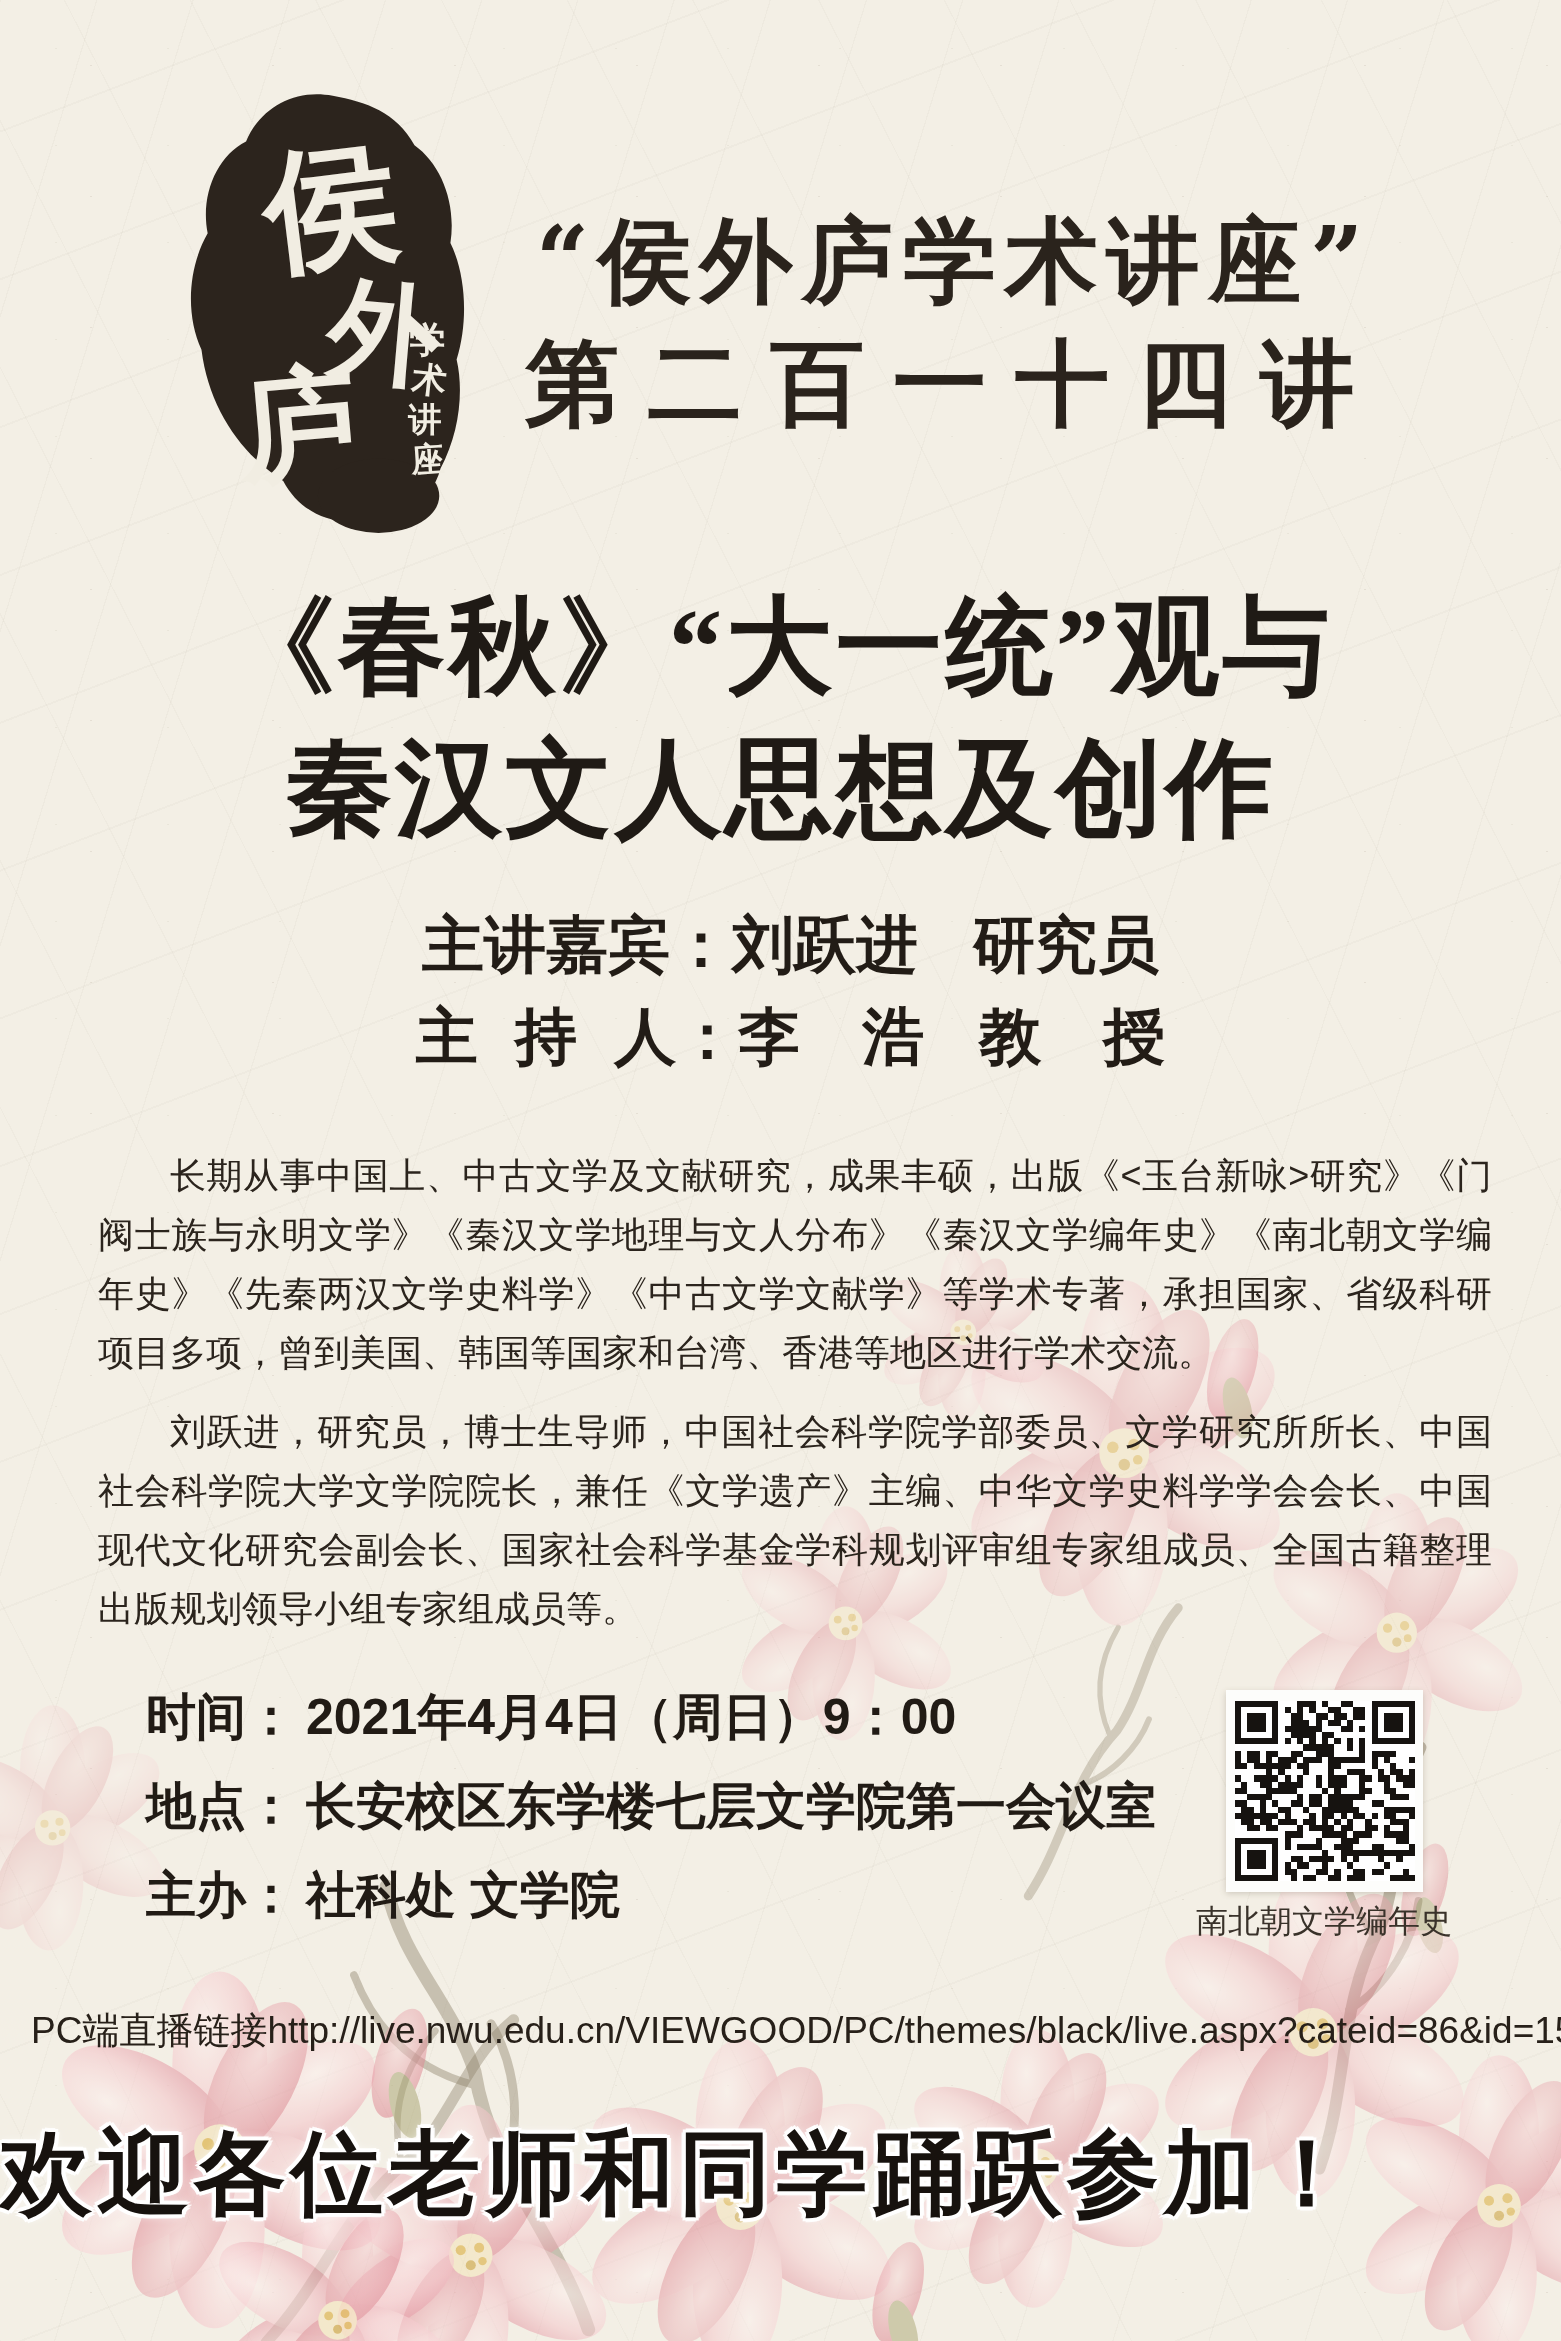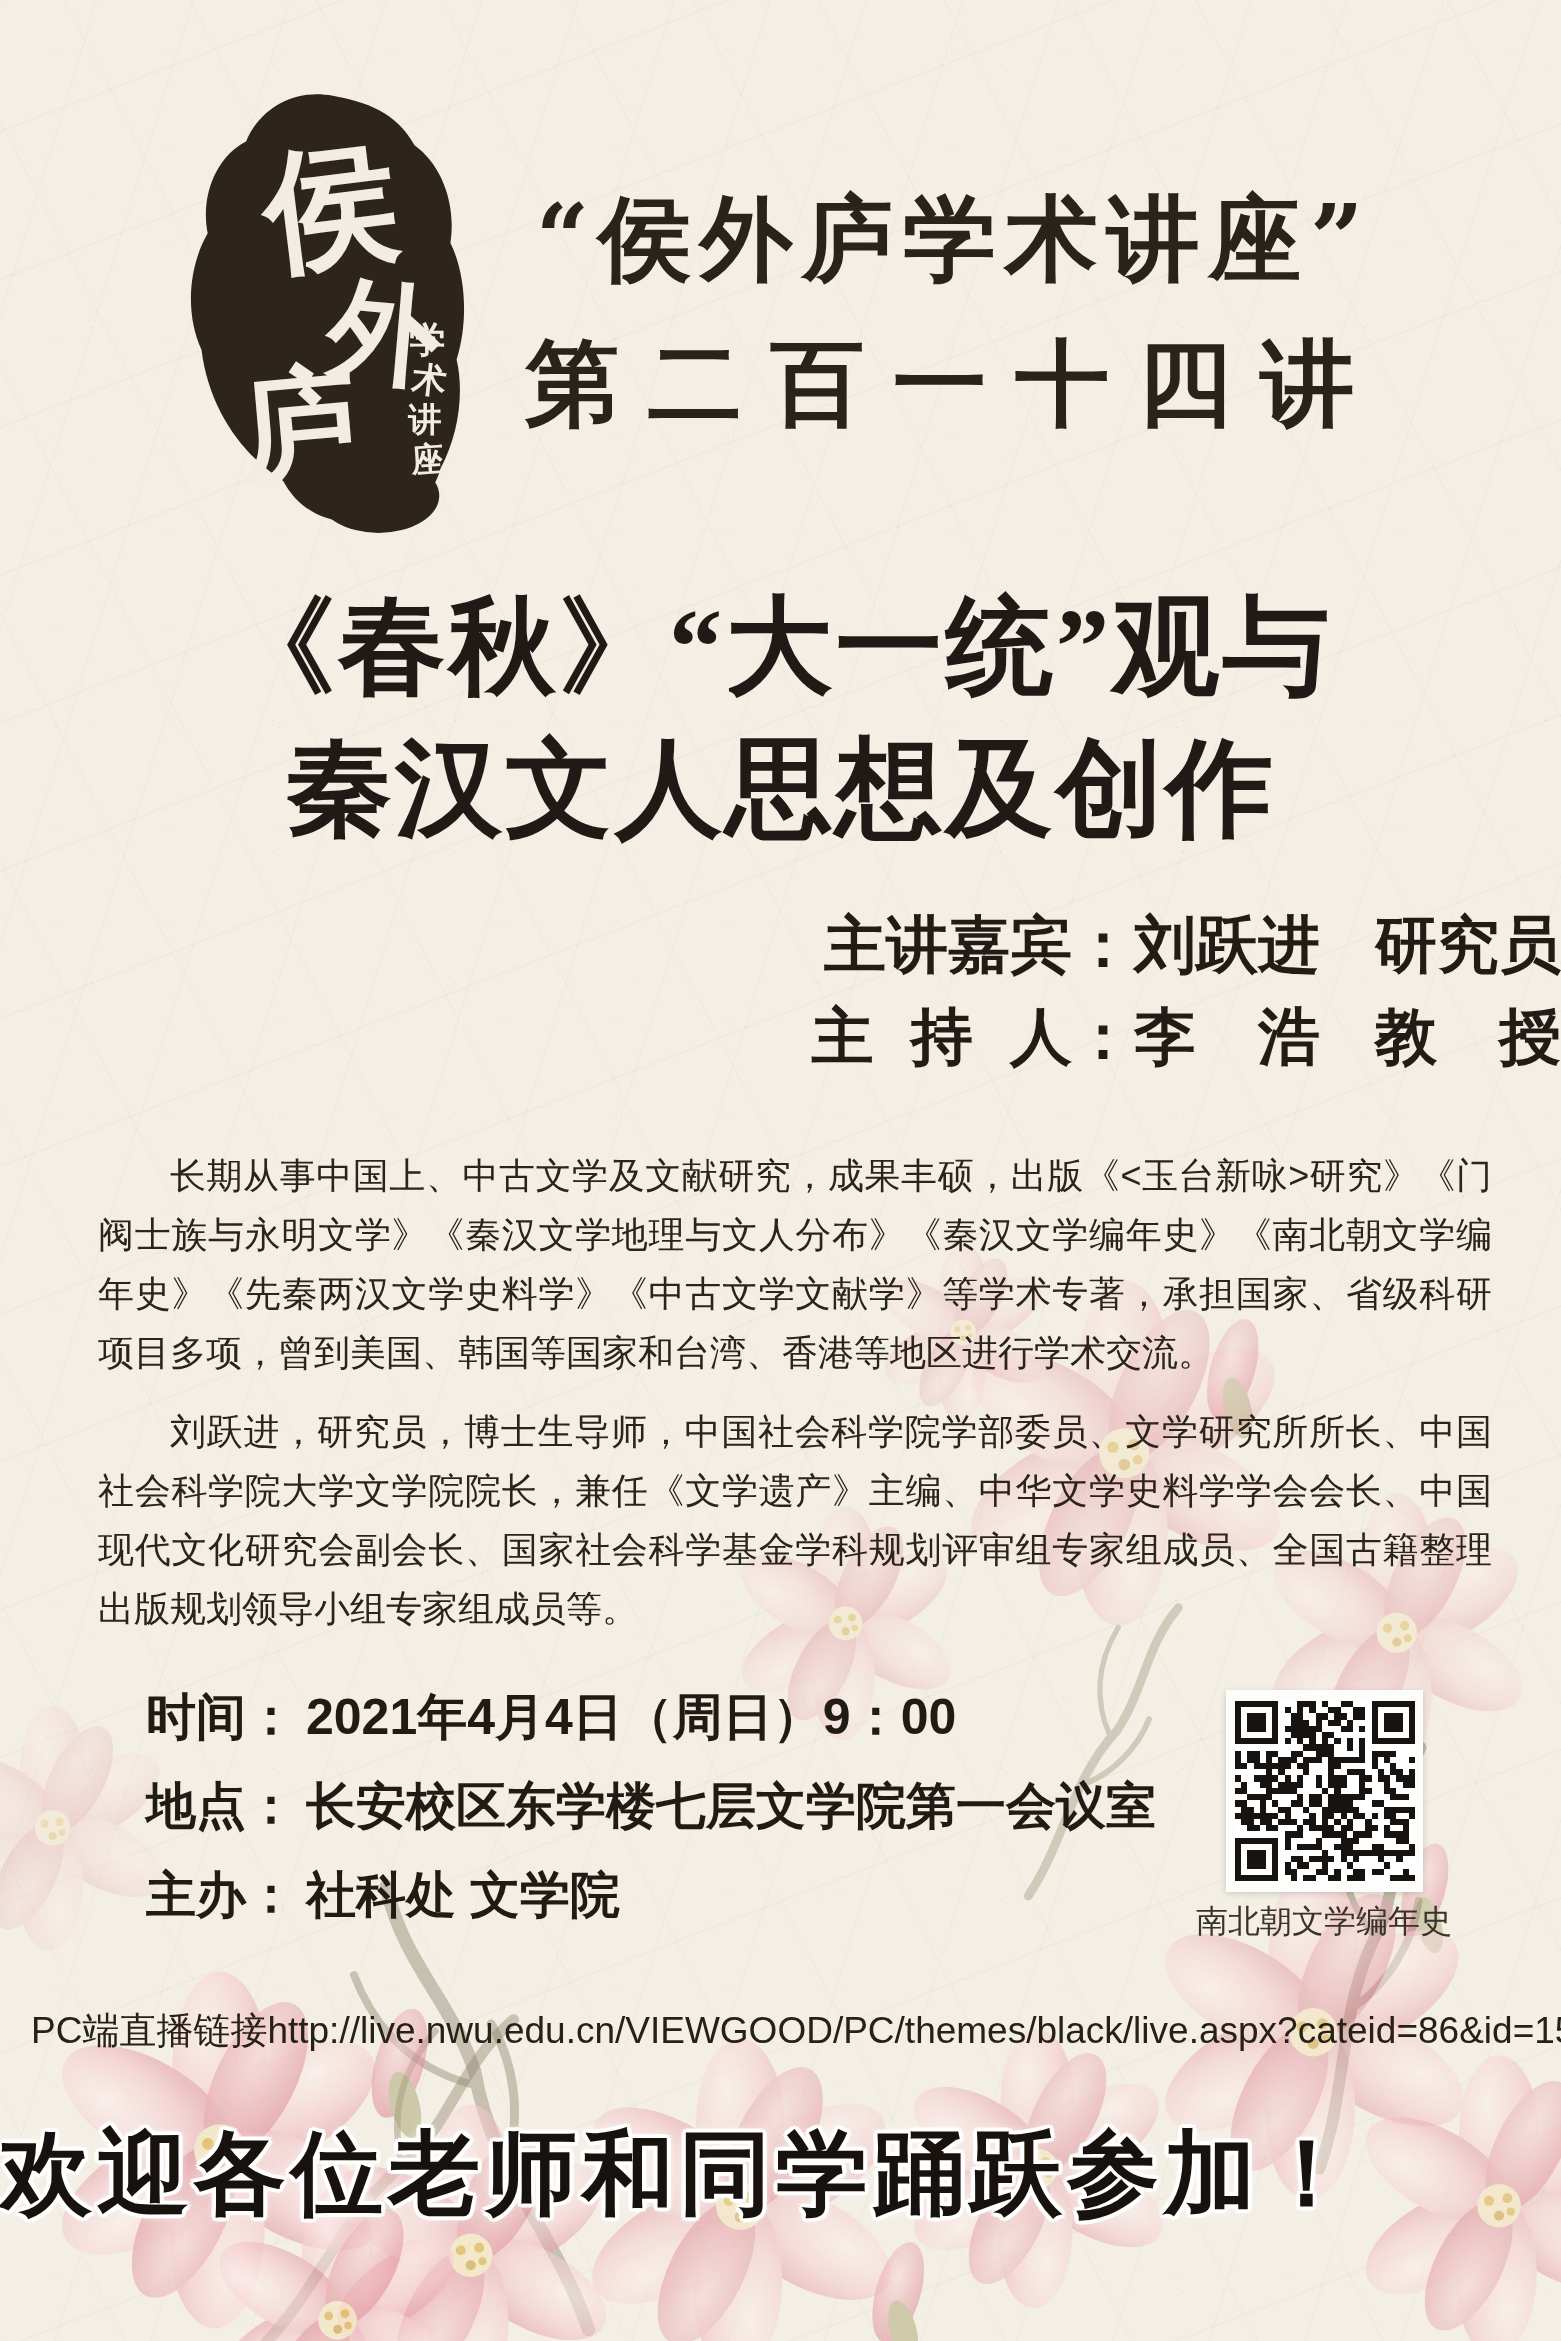--- a/index.html
+++ b/index.html
@@ -15,32 +15,32 @@
     background-size: 182px 131px, 112px 97px, auto, auto, auto;
     font-family:"Liberation Sans", sans-serif;
     color:#272019;
   }
   .abs{position:absolute;}
   
   .series-line{
     font-family:"DejaVu Serif", serif;font-weight:bold;color:#2a231c;
     white-space:nowrap;
   }
-  .series-1{top:177px;left:347px;right:0;text-align:center;font-size:93px;letter-spacing:8.7px;}
+  .series-1{top:199px;left:347px;right:0;text-align:center;font-size:93px;letter-spacing:8.7px;}
   .series-2{top:321px;left:347px;right:0;text-align:center;font-size:94px;letter-spacing:28.5px;}
   
   .title-line{
     left:0;right:0;text-align:center;font-family:"Liberation Serif", serif;
     font-weight:700;color:#1f1a15;font-size:107px;letter-spacing:3.1px;white-space:nowrap;
   }
   .title-1{top:575px;}
   .title-2{top:717px;}
   
   .people-line{
-    left:0;right:0;text-align:right;font-family:"Liberation Serif", serif;
+    left:0;right:0;text-align:center;font-family:"Liberation Serif", serif;
     font-weight:900;color:#221c16;font-size:62px;white-space:nowrap;margin-left:20px;
   }
   .speaker-line{top:903px;}
   .host-line{top:995px;font-family:Liberation Mono, monospace;}
   .people-line .name{margin-right:55px;}
   
   .bio{
     top:1146px;left:98px;right:69px;
     font-size:36px;line-height:59px;text-align:justify;color:#2b241d;
     font-family:"Liberation Sans", sans-serif;font-weight:500;

